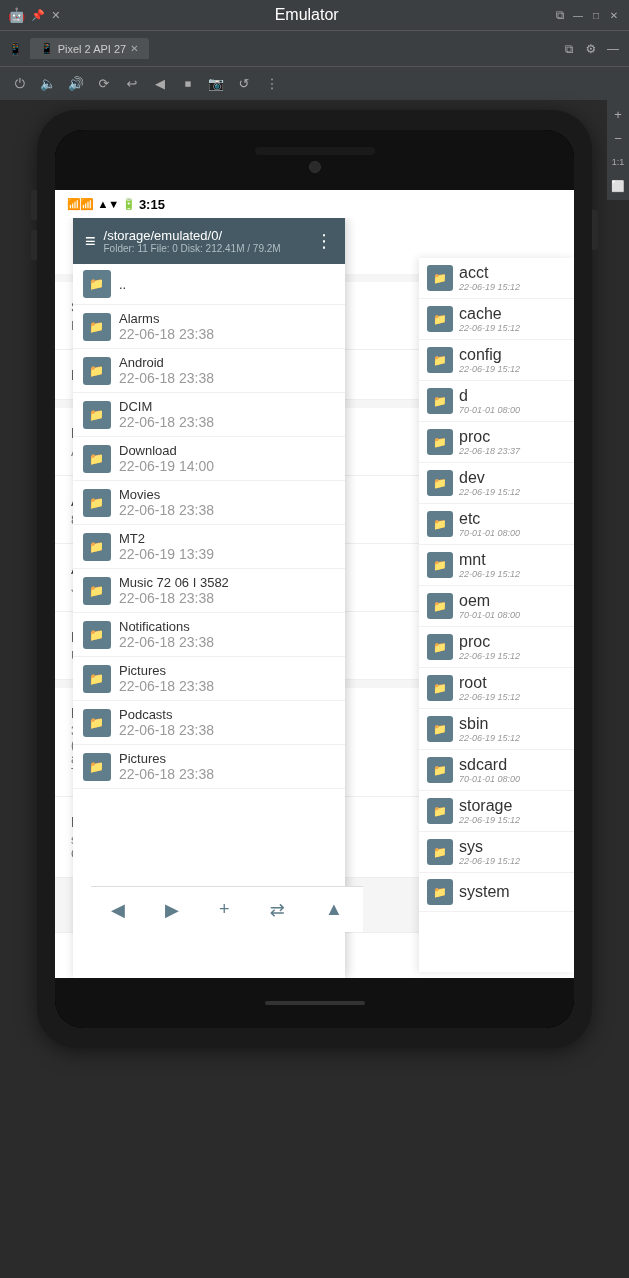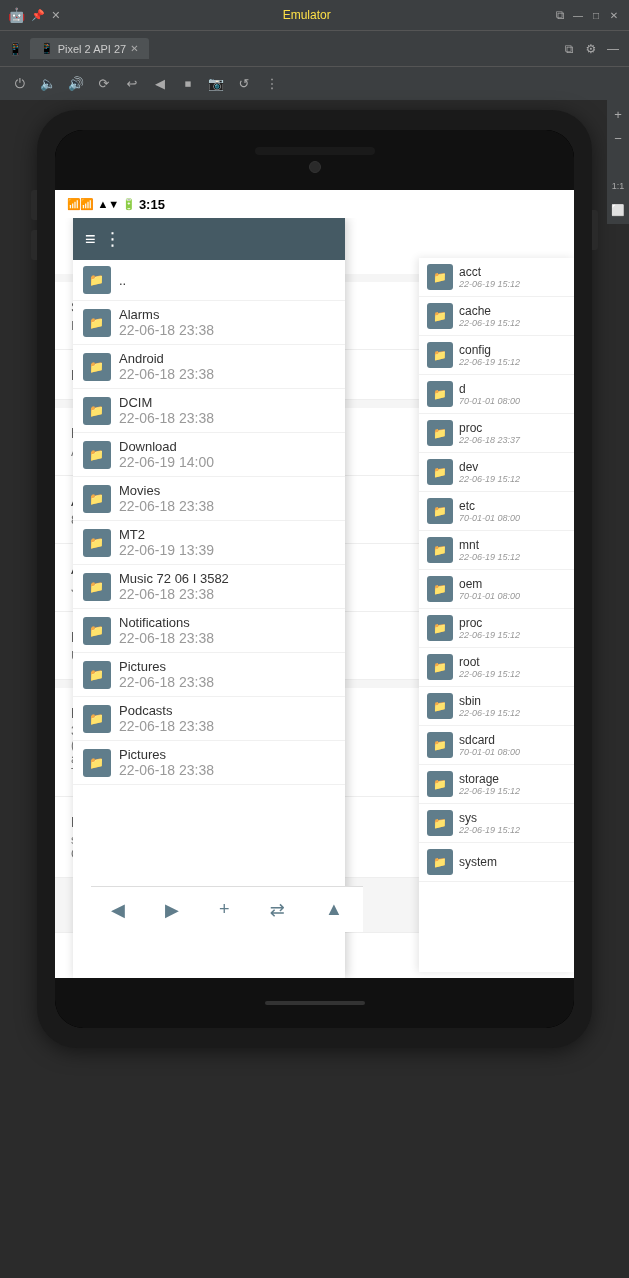--- a/index.html
+++ b/index.html
@@ -15,21 +15,21 @@
     .title-bar {
       background: #3c3f41;
       height: 30px;
       display: flex;
       align-items: center;
       padding: 0 8px;
       color: #bbb;
       font-size: 12px;
     }
     .title-bar-icons { display: flex; gap: 6px; align-items: center; }
-    .title-bar-title { flex: 1; text-align: center; color: #fde047; font-size: 12px; }
+    .title-bar-title { flex: 1; text-align: center; color: #ffffff; font-size: 16px; }
     .title-bar-controls { display: flex; gap: 4px; }
     .title-bar-controls span {
       width: 14px; height: 14px; display: inline-flex; align-items: center;
       justify-content: center; font-size: 10px; color: #aaa; cursor: pointer;
     }
 
     
     .toolbar {
       background: #3c3f41;
       height: 36px;
@@ -255,21 +255,21 @@
     .fm-right-icon {
       width: 26px; height: 26px;
       background: #607d8b;
       border-radius: 3px;
       display: flex; align-items: center; justify-content: center;
       color: #fff;
       font-size: 11px;
       margin-right: 6px;
       flex-shrink: 0;
     }
-    .fm-right-name { font-size: 12px; color: #333; }
+    .fm-right-name { font-size: 16px; color: #333; }
     .fm-right-date { font-size: 9px; color: #999; font-style: italic; }
 
     
     .fm-bottom {
       position: absolute;
       bottom: 46px;
       left: 18px;
       width: 272px;
       background: #fff;
       border-top: 1px solid #ddd;
@@ -478,20 +478,24 @@
         <div class="about-item">
           <div class="about-label">Build number</div>
           <div class="about-value" style="white-space:pre-line; font-size:12px;">sdk_phone_x86_64-userdebug 8.1.0
 OOM1-1_20204_020-4001500-4...</div>
         </div>
       </div>
 
       <div class="file-manager">
         <div class="fm-header">
           <span class="fm-header-icon">≡</span>
+          <div class="fm-header-info">
+            <div class="fm-path">/storage/emulated/0/</div>
+            <div class="fm-meta">Folder: 11  File: 0  Disk: 212.41M / 79.2M</div>
+          </div>
           <span class="fm-more">⋮</span>
         </div>
 
         <div class="fm-list" id="fm-left-list">
         <div class="fm-item">
     <div class="fm-item-icon">📁</div>
     <div>
       <div class="fm-item-name">..</div>
 
     </div>
@@ -709,15 +713,15 @@
 
     <div class="phone-bottom-bezel">
       <div class="home-indicator"></div>
     </div>
   </div>
 </div>
 
 <div class="emu-side-panel">
   <span class="emu-side-btn">+</span>
   <span class="emu-side-btn">−</span>
-  <span class="emu-side-btn" style="font-size:9px;margin-top:24px;">1:1</span>
+  <span class="emu-side-btn" style="font-size:9px;">1:1</span>
   <span class="emu-side-btn" style="font-size:11px;">⬜</span>
 </div>
 
 </body></html>

